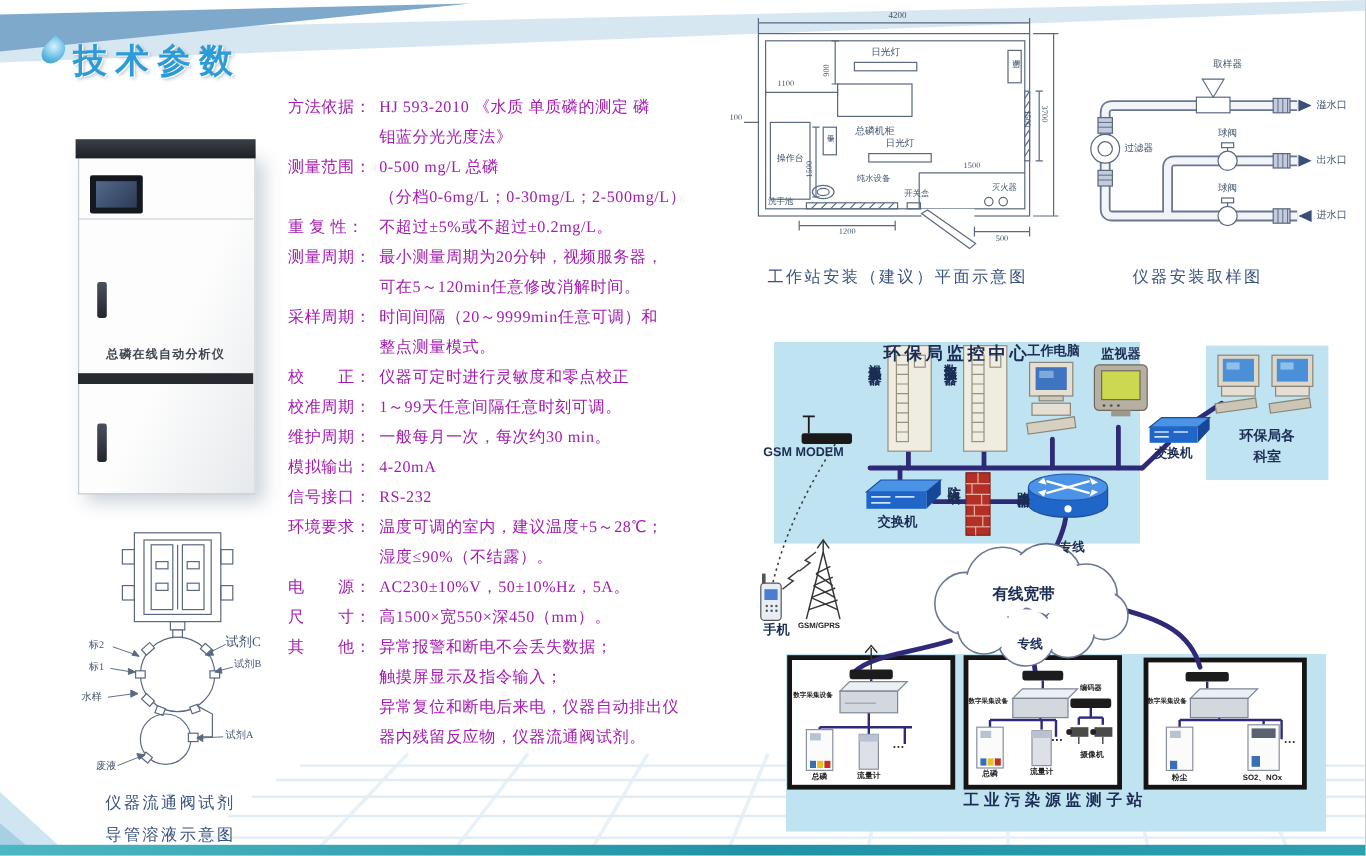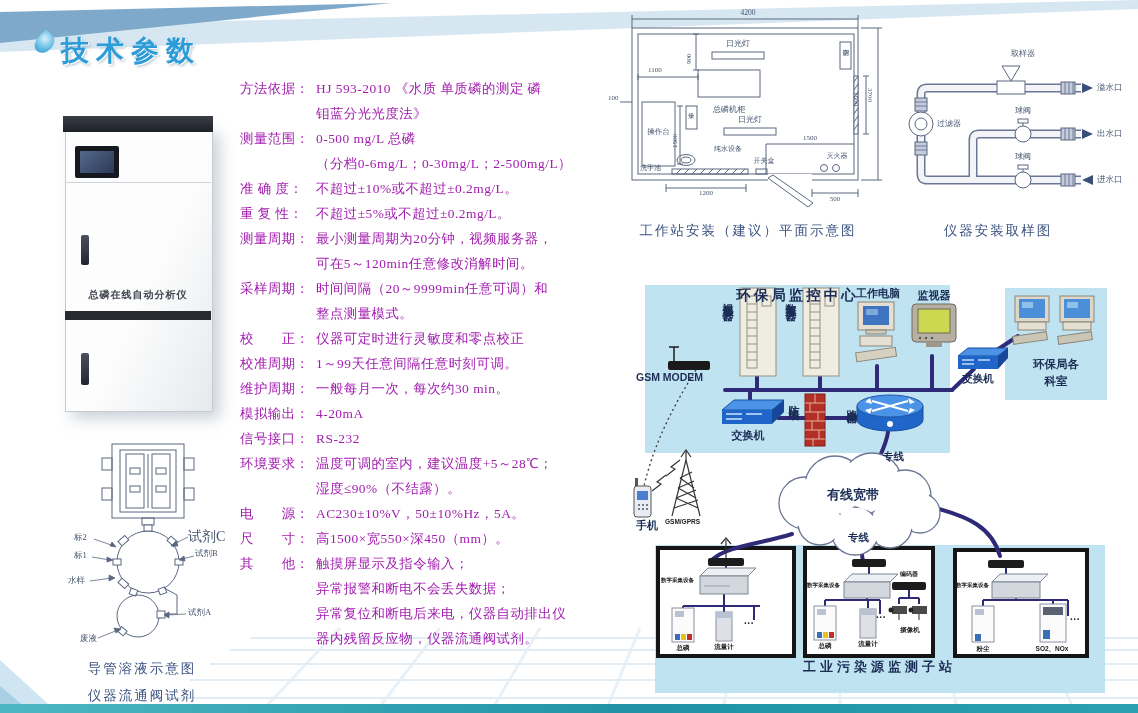--- a/index.html
+++ b/index.html
@@ -111,26 +111,20 @@
         </span>
       </div>
       <div class="spec-row">
         <span class="spec-label">测量范围：</span>
         <span class="spec-body">
           <span class="spec-line">0-500 mg/L 总磷</span>
           <span class="spec-line">（分档0-6mg/L；0-30mg/L；2-500mg/L）</span>
         </span>
       </div>
       <div class="spec-row">
-        <span class="spec-label">准 确 度：</span>
-        <span class="spec-body">
-          <span class="spec-line">不超过±10%或不超过±0.2mg/L。</span>
-        </span>
-      </div>
-      <div class="spec-row">
         <span class="spec-label">重 复 性：</span>
         <span class="spec-body">
           <span class="spec-line">不超过±5%或不超过±0.2mg/L。</span>
         </span>
       </div>
       <div class="spec-row">
         <span class="spec-label">测量周期：</span>
         <span class="spec-body">
           <span class="spec-line">最小测量周期为20分钟，视频服务器，</span>
           <span class="spec-line">可在5～120min任意修改消解时间。</span>
@@ -188,22 +182,22 @@
       </div>
       <div class="spec-row">
         <span class="spec-label">尺　　寸：</span>
         <span class="spec-body">
           <span class="spec-line">高1500×宽550×深450（mm）。</span>
         </span>
       </div>
       <div class="spec-row">
         <span class="spec-label">其　　他：</span>
         <span class="spec-body">
+          <span class="spec-line">异常报警和断电不会丢失数据；</span>
           <span class="spec-line">触摸屏显示及指令输入；</span>
-          <span class="spec-line">异常报警和断电不会丢失数据；</span>
           <span class="spec-line">异常复位和断电后来电，仪器自动排出仪</span>
           <span class="spec-line">器内残留反应物，仪器流通阀试剂。</span>
         </span>
       </div>
     </div>
 
   <div class="dbox" style="left:616px;top:12px;width:272px;height:200px;">
     <svg width="272" height="198" viewBox="0 0 272 198">
       <g stroke="#5a6880" stroke-width="1" fill="none">
         <line x1="16" y1="7" x2="242" y2="7"></line>
@@ -392,28 +386,28 @@
           <polygon points="119,122 124,118 125,123"></polygon>
         <line x1="126" y1="176" x2="107" y2="177"></line>
           <polygon points="104,177 109,174 109,180"></polygon>
         <line x1="38" y1="200" x2="58" y2="192"></line>
           <polygon points="61,191 56,195 54,190"></polygon>
       </g>
     </svg>
     <span class="lbl" style="left:14px;top:95px;font-size:8.5px;">标2</span>
     <span class="lbl" style="left:14px;top:113px;font-size:8.5px;">标1</span>
     <span class="lbl" style="left:8px;top:138px;font-size:8.5px;">水样</span>
-    <span class="lbl" style="left:128px;top:92px;font-size:14px;">试剂C</span>
+    <span class="lbl" style="left:128px;top:92px;font-size:11px;">试剂C</span>
     <span class="lbl" style="left:135px;top:111px;font-size:8.5px;">试剂B</span>
     <span class="lbl" style="left:128px;top:170px;font-size:8.5px;">试剂A</span>
     <span class="lbl" style="left:20px;top:196px;font-size:8.5px;">废液</span>
   </div>
   <div class="cap" style="left:62px;top:655px;width:160px;line-height:27px;">
+    <span style="display:block;">仪器流通阀试剂</span>
     <span style="display:block;">导管溶液示意图</span>
-    <span style="display:block;">仪器流通阀试剂</span>
   </div>
 
   <div class="dbox" style="left:620px;top:248px;width:518px;height:465px;">
     <svg width="518" height="465" viewBox="0 0 518 465">
 
       <rect x="25" y="37" width="305" height="168" fill="#c0e3f2"></rect>
       <rect x="385" y="40" width="102" height="112" fill="#c0e3f2"></rect>
       <rect x="35" y="297" width="450" height="148" fill="#c0e3f2"></rect>
 
       <g fill="#ffffff" stroke="#151515" stroke-width="4">

